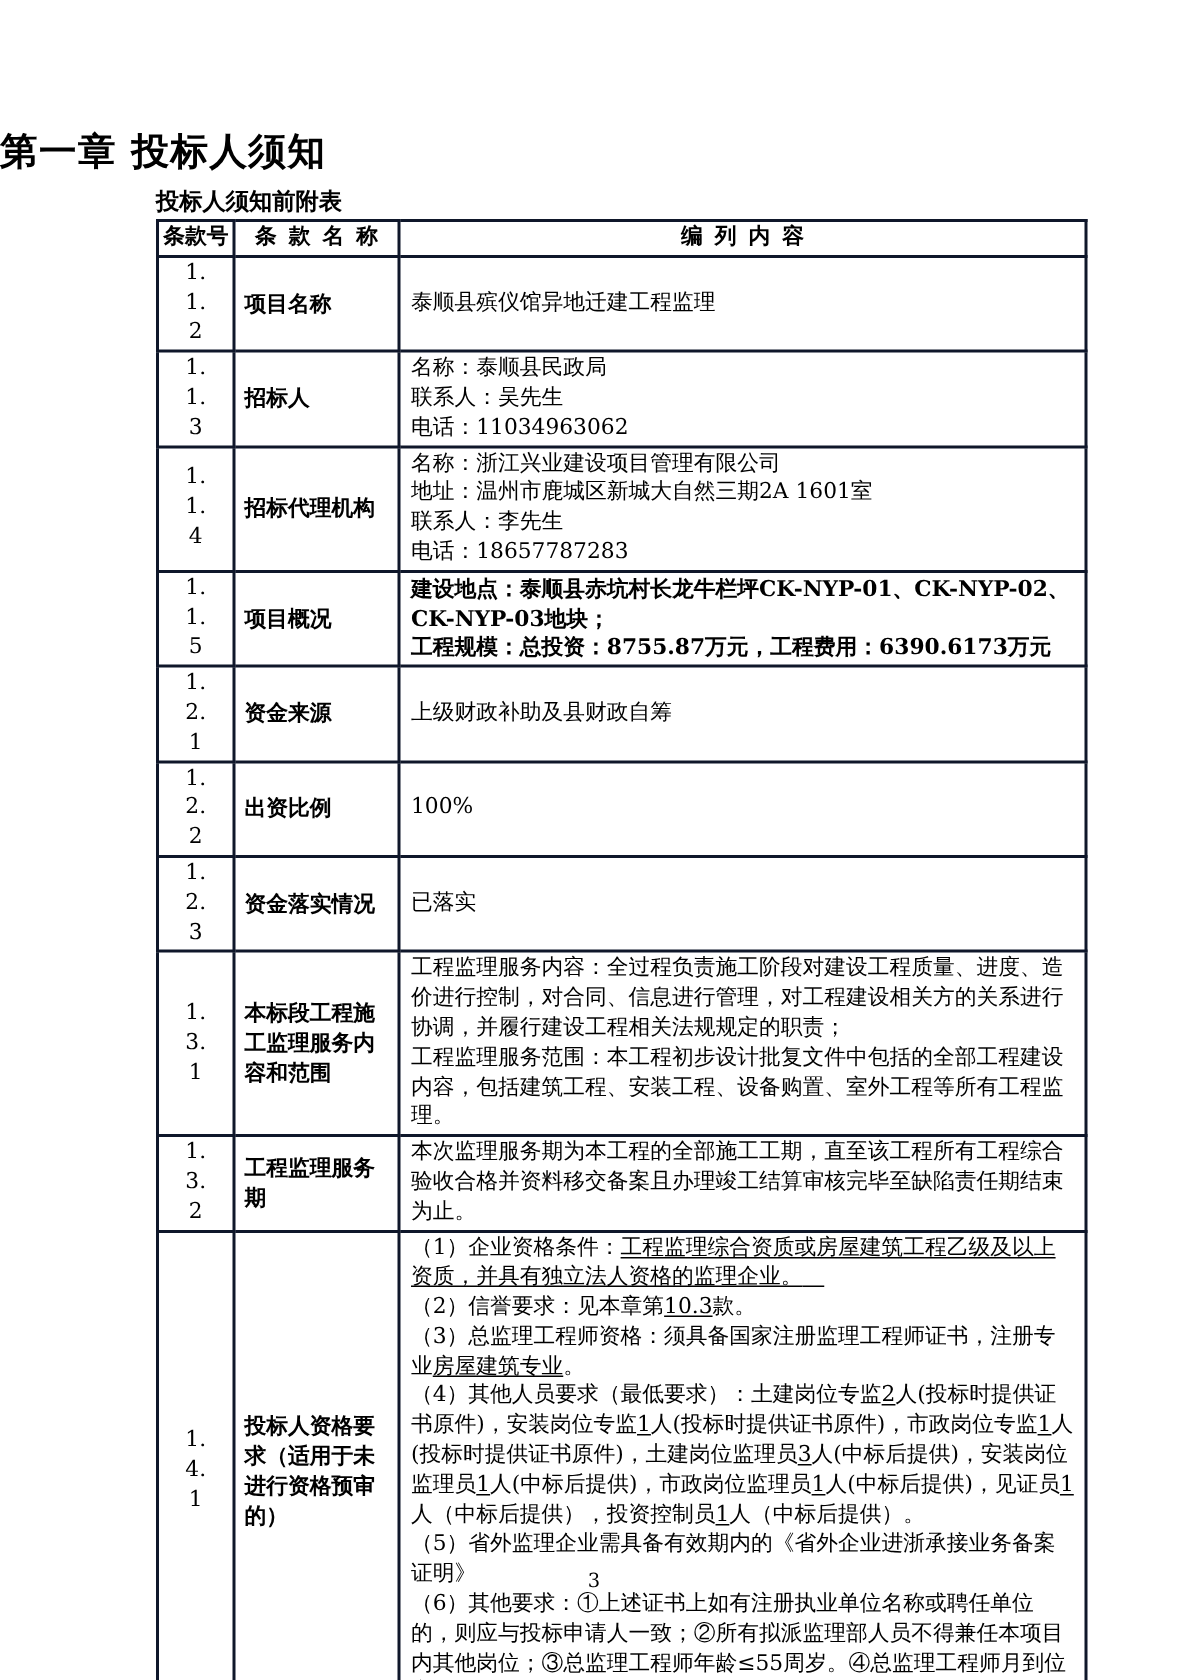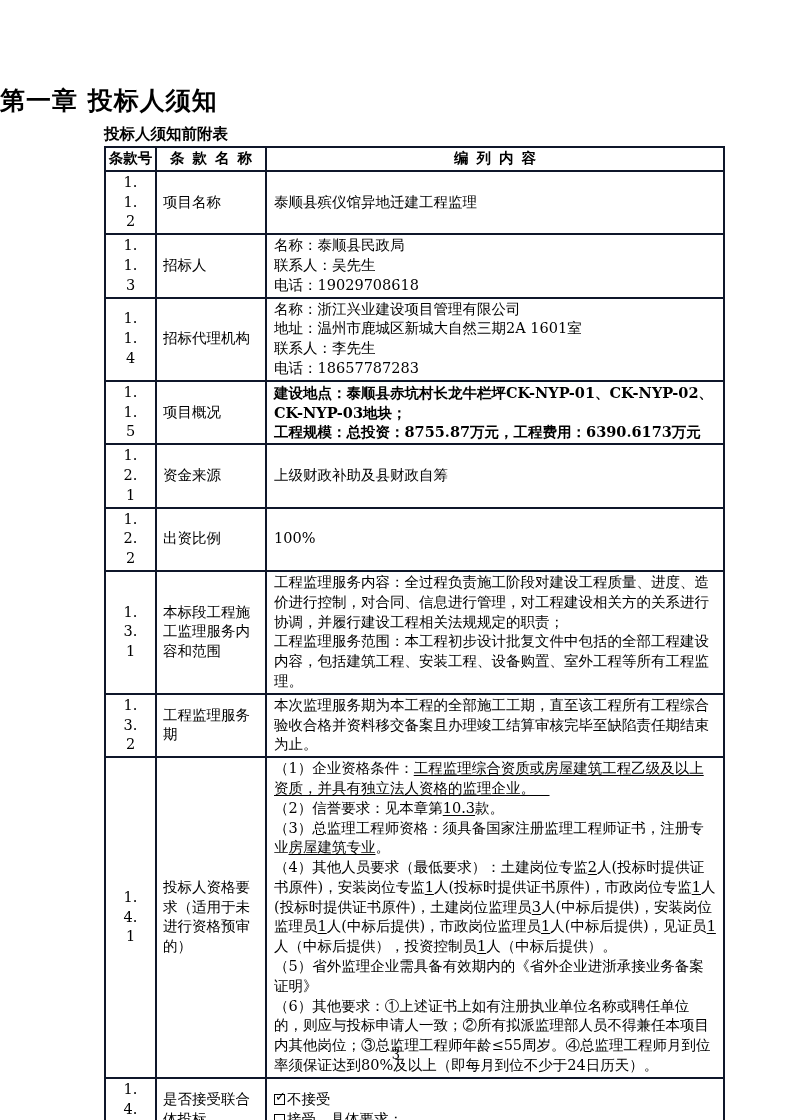--- a/index.html
+++ b/index.html
@@ -30,21 +30,21 @@
   table.att th{
     font-family:"DejaVu Sans","Liberation Sans",sans-serif;
     font-weight:bold;font-size:14.5px;line-height:19.8px;
     text-align:center;padding:1px 0;word-spacing:3px;
   }
   table.att td{
     font-size:14.5px;line-height:19.8px;vertical-align:middle;
     overflow-wrap:break-word;
   }
   td.cell-no{text-align:center;padding:1px 16px;font-size:14px;}
-  td.cell-name{padding:1px 3px 1px 6px;}
+  td.cell-name{padding:1px 3px 1px 6px;font-weight:bold;}
   td.cell-content{padding:1px 5px 1px 7px;}
   td.cell-content.bold{font-weight:bold;}
   .par{margin:0;}
   .u{text-decoration:underline;text-underline-offset:2px;}
   .cb{
     display:inline-block;width:11px;height:11px;border:1.5px solid #000;
     margin-right:2px;position:relative;top:1px;box-sizing:border-box;
     font-family:"DejaVu Sans","Liberation Sans",sans-serif;
   }
   .cb .mark{
@@ -85,21 +85,21 @@
           <td class="cell-content">
             <div class="par"><span>泰顺县殡仪馆异地迁建工程监理</span></div>
           </td>
         </tr>
         <tr>
           <td class="cell-no">1.1.3</td>
           <td class="cell-name">招标人</td>
           <td class="cell-content">
             <div class="par"><span>名称：泰顺县民政局</span></div>
             <div class="par"><span>联系人：吴先生</span></div>
-            <div class="par"><span>电话：19029708618</span></div>
+            <div class="par"><span>电话：11034963062</span></div>
           </td>
         </tr>
         <tr>
           <td class="cell-no">1.1.4</td>
           <td class="cell-name">招标代理机构</td>
           <td class="cell-content">
             <div class="par"><span>名称：浙江兴业建设项目管理有限公司</span></div>
             <div class="par"><span>地址：温州市鹿城区新城大自然三期2A 1601室</span></div>
             <div class="par"><span>联系人：李先生</span></div>
             <div class="par"><span>电话：18657787283</span></div>
@@ -118,20 +118,27 @@
           <td class="cell-name">资金来源</td>
           <td class="cell-content">
             <div class="par"><span>上级财政补助及县财政自筹</span></div>
           </td>
         </tr>
         <tr>
           <td class="cell-no">1.2.2</td>
           <td class="cell-name">出资比例</td>
           <td class="cell-content">
             <div class="par"><span>100%</span></div>
+          </td>
+        </tr>
+        <tr>
+          <td class="cell-no">1.2.3</td>
+          <td class="cell-name">资金落实情况</td>
+          <td class="cell-content">
+            <div class="par"><span>已落实</span></div>
           </td>
         </tr>
         <tr>
           <td class="cell-no">1.3.1</td>
           <td class="cell-name">本标段工程施工监理服务内容和范围</td>
           <td class="cell-content">
             <div class="par"><span>工程监理服务内容：全过程负责施工阶段对建设工程质量、进度、造价进行控制，对合同、信息进行管理，对工程建设相关方的关系进行协调，并履行建设工程相关法规规定的职责；</span></div>
             <div class="par"><span>工程监理服务范围：本工程初步设计批复文件中包括的全部工程建设内容，包括建筑工程、安装工程、设备购置、室外工程等所有工程监理。</span></div>
           </td>
         </tr>

